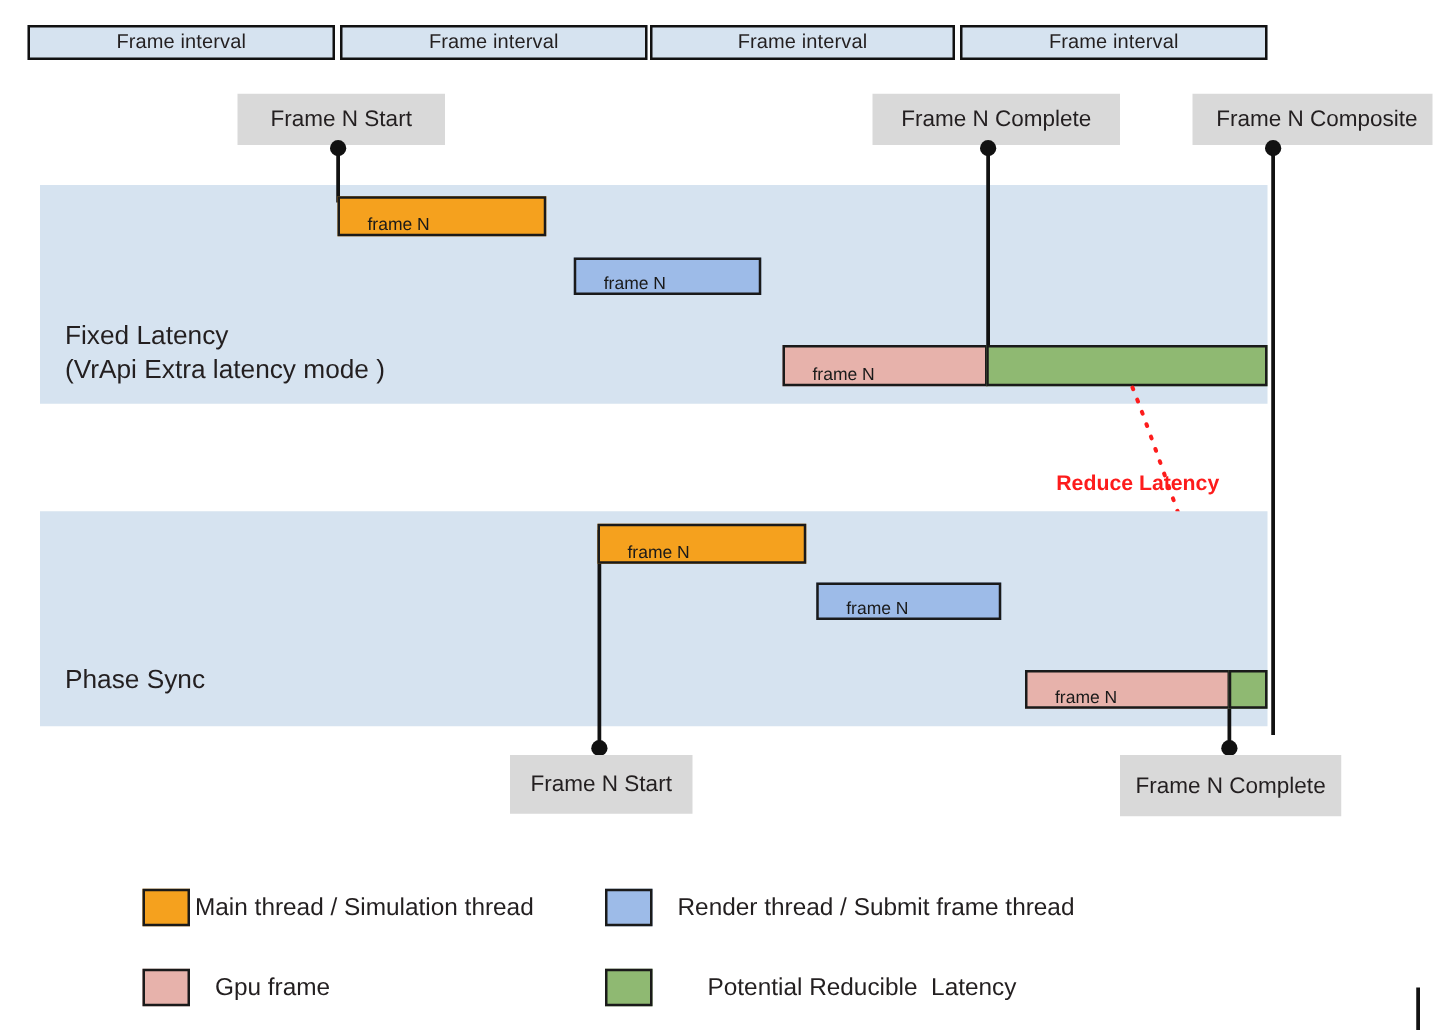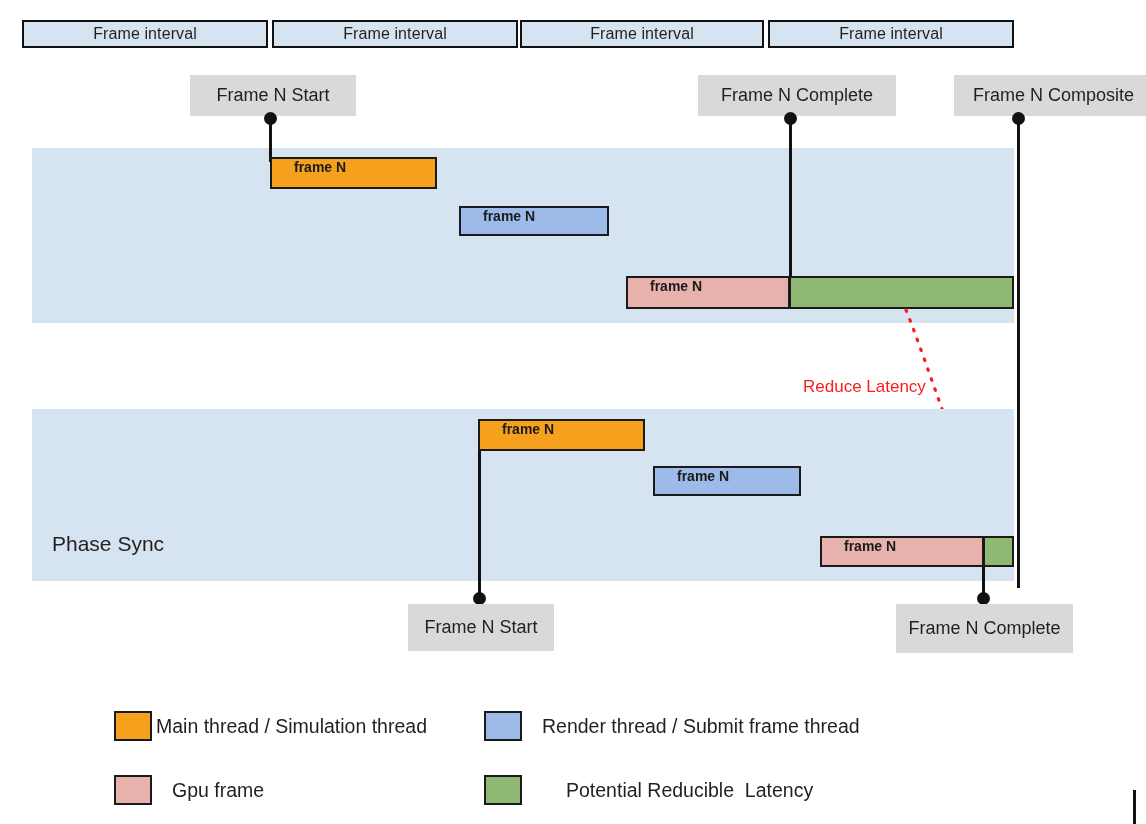--- a/index.html
+++ b/index.html
@@ -17,21 +17,21 @@
   .evt{position:absolute;background:#d9d9d9;box-sizing:border-box;
        display:flex;align-items:center;justify-content:center;
        font-size:18px;color:#231f20;}
 
   
   .band{position:absolute;background:#d6e3f0;}
   .bandlabel{position:absolute;font-size:21px;line-height:27px;color:#231f20;white-space:pre;}
 
   
   .bar{position:absolute;border:2px solid #1a1a1a;box-sizing:border-box;
-       display:flex;align-items:flex-start;font-size:14px;font-weight:bold;
+       display:flex;align-items:flex-end;font-size:14px;font-weight:normal;
        color:#1a1a1a;padding-left:22px;}
   .bar.nolabel{padding-left:0;}
   .orange{background:#f5a11e;}
   .blue{background:#9dbbe8;}
   .pink{background:#e7b2ab;}
   .green{background:#8fb972;}
 
   
   .vline{position:absolute;width:3px;background:#111;}
   .dot{position:absolute;width:13px;height:13px;border-radius:50%;background:#111;}
@@ -80,35 +80,37 @@
 
   <div class="dot" style="left:264px;top:112px;"></div>
   <div class="vline" style="left:269px;top:118px;height:44px;"></div>
 
   <div class="dot" style="left:784px;top:112px;"></div>
   <div class="vline" style="left:789px;top:118px;height:162px;"></div>
 
   <div class="dot" style="left:1012px;top:112px;"></div>
   <div class="vline" style="left:1017px;top:118px;height:470px;"></div>
 
+  <div class="bandlabel" style="left:52px;top:255px;">Fixed Latency
+(VrApi Extra latency mode )</div>
 
   <div class="bar orange" style="left:270px;top:157px;width:167px;height:32px;">
     <span>frame N</span>
   </div>
   <div class="bar blue" style="left:459px;top:206px;width:150px;height:30px;">
     <span>frame N</span>
   </div>
   <div class="bar pink" style="left:626px;top:276px;width:164px;height:33px;">
     <span>frame N</span>
   </div>
   <div class="bar green nolabel" style="left:789px;top:276px;width:225px;height:33px;">
     <span></span>
   </div>
 
-  <div class="annot" style="left:803px;top:377px;">Reduce Latency</div>
+  <div class="annot" style="left:845px;top:377px;font-weight:bold;">Reduce Latency</div>
 
   <svg class="overlay" viewBox="0 0 1146 824">
     <path d="M906,310 C930,370 960,470 991,527" stroke="#fd1c1c" stroke-width="3.2" fill="none" stroke-linecap="round" stroke-dasharray="1.5 9"></path>
     <path d="M983,516 L1000,537 L996,511 Z" stroke="#fd1c1c" stroke-width="2.6" fill="none" stroke-linejoin="miter"></path>
   </svg>
 
   <div class="band" style="left:32px;top:409px;width:982px;height:172px;"></div>
 
   <div class="bandlabel" style="left:52px;top:530px;">Phase Sync</div>
 

